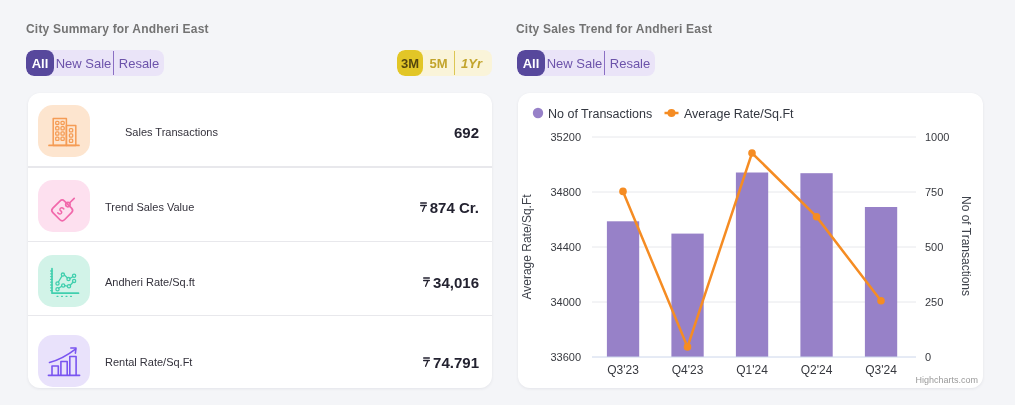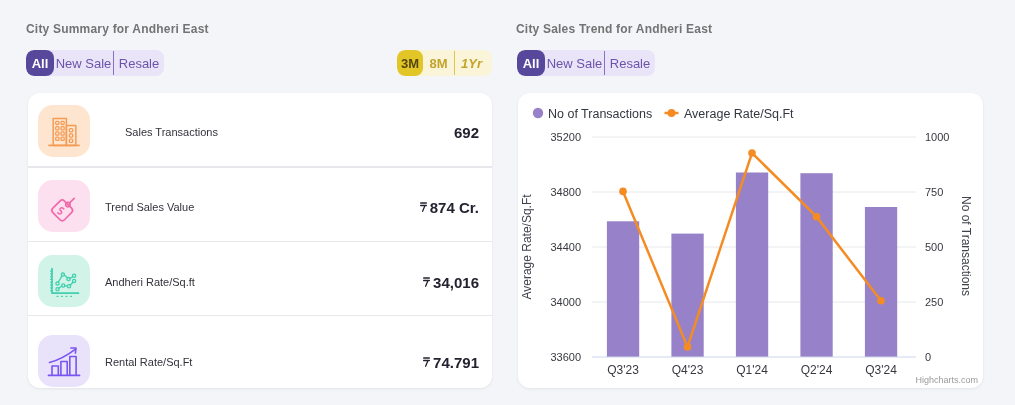--- a/index.html
+++ b/index.html
@@ -31,21 +31,21 @@
 
   <div class="tabs purple" style="left:26px; width:138px;">
     <div class="seg active" style="width:28px;">All</div>
     <div class="seg" style="width:59px;">New Sale</div>
     <div class="vdiv"></div>
     <div class="seg" style="width:50px;">Resale</div>
   </div>
 
   <div class="tabs yellow" style="left:397px; width:95px;">
     <div class="seg active" style="width:26px;">3M</div>
-    <div class="seg" style="width:31px;">8M</div>
+    <div class="seg" style="width:31px;">5M</div>
     <div class="vdiv"></div>
     <div class="seg" style="width:33px;font-style:italic;">1Yr</div>
   </div>
 
   <div class="tabs purple" style="left:517px; width:138px;">
     <div class="seg active" style="width:28px;">All</div>
     <div class="seg" style="width:59px;">New Sale</div>
     <div class="vdiv"></div>
     <div class="seg" style="width:50px;">Resale</div>
   </div>

